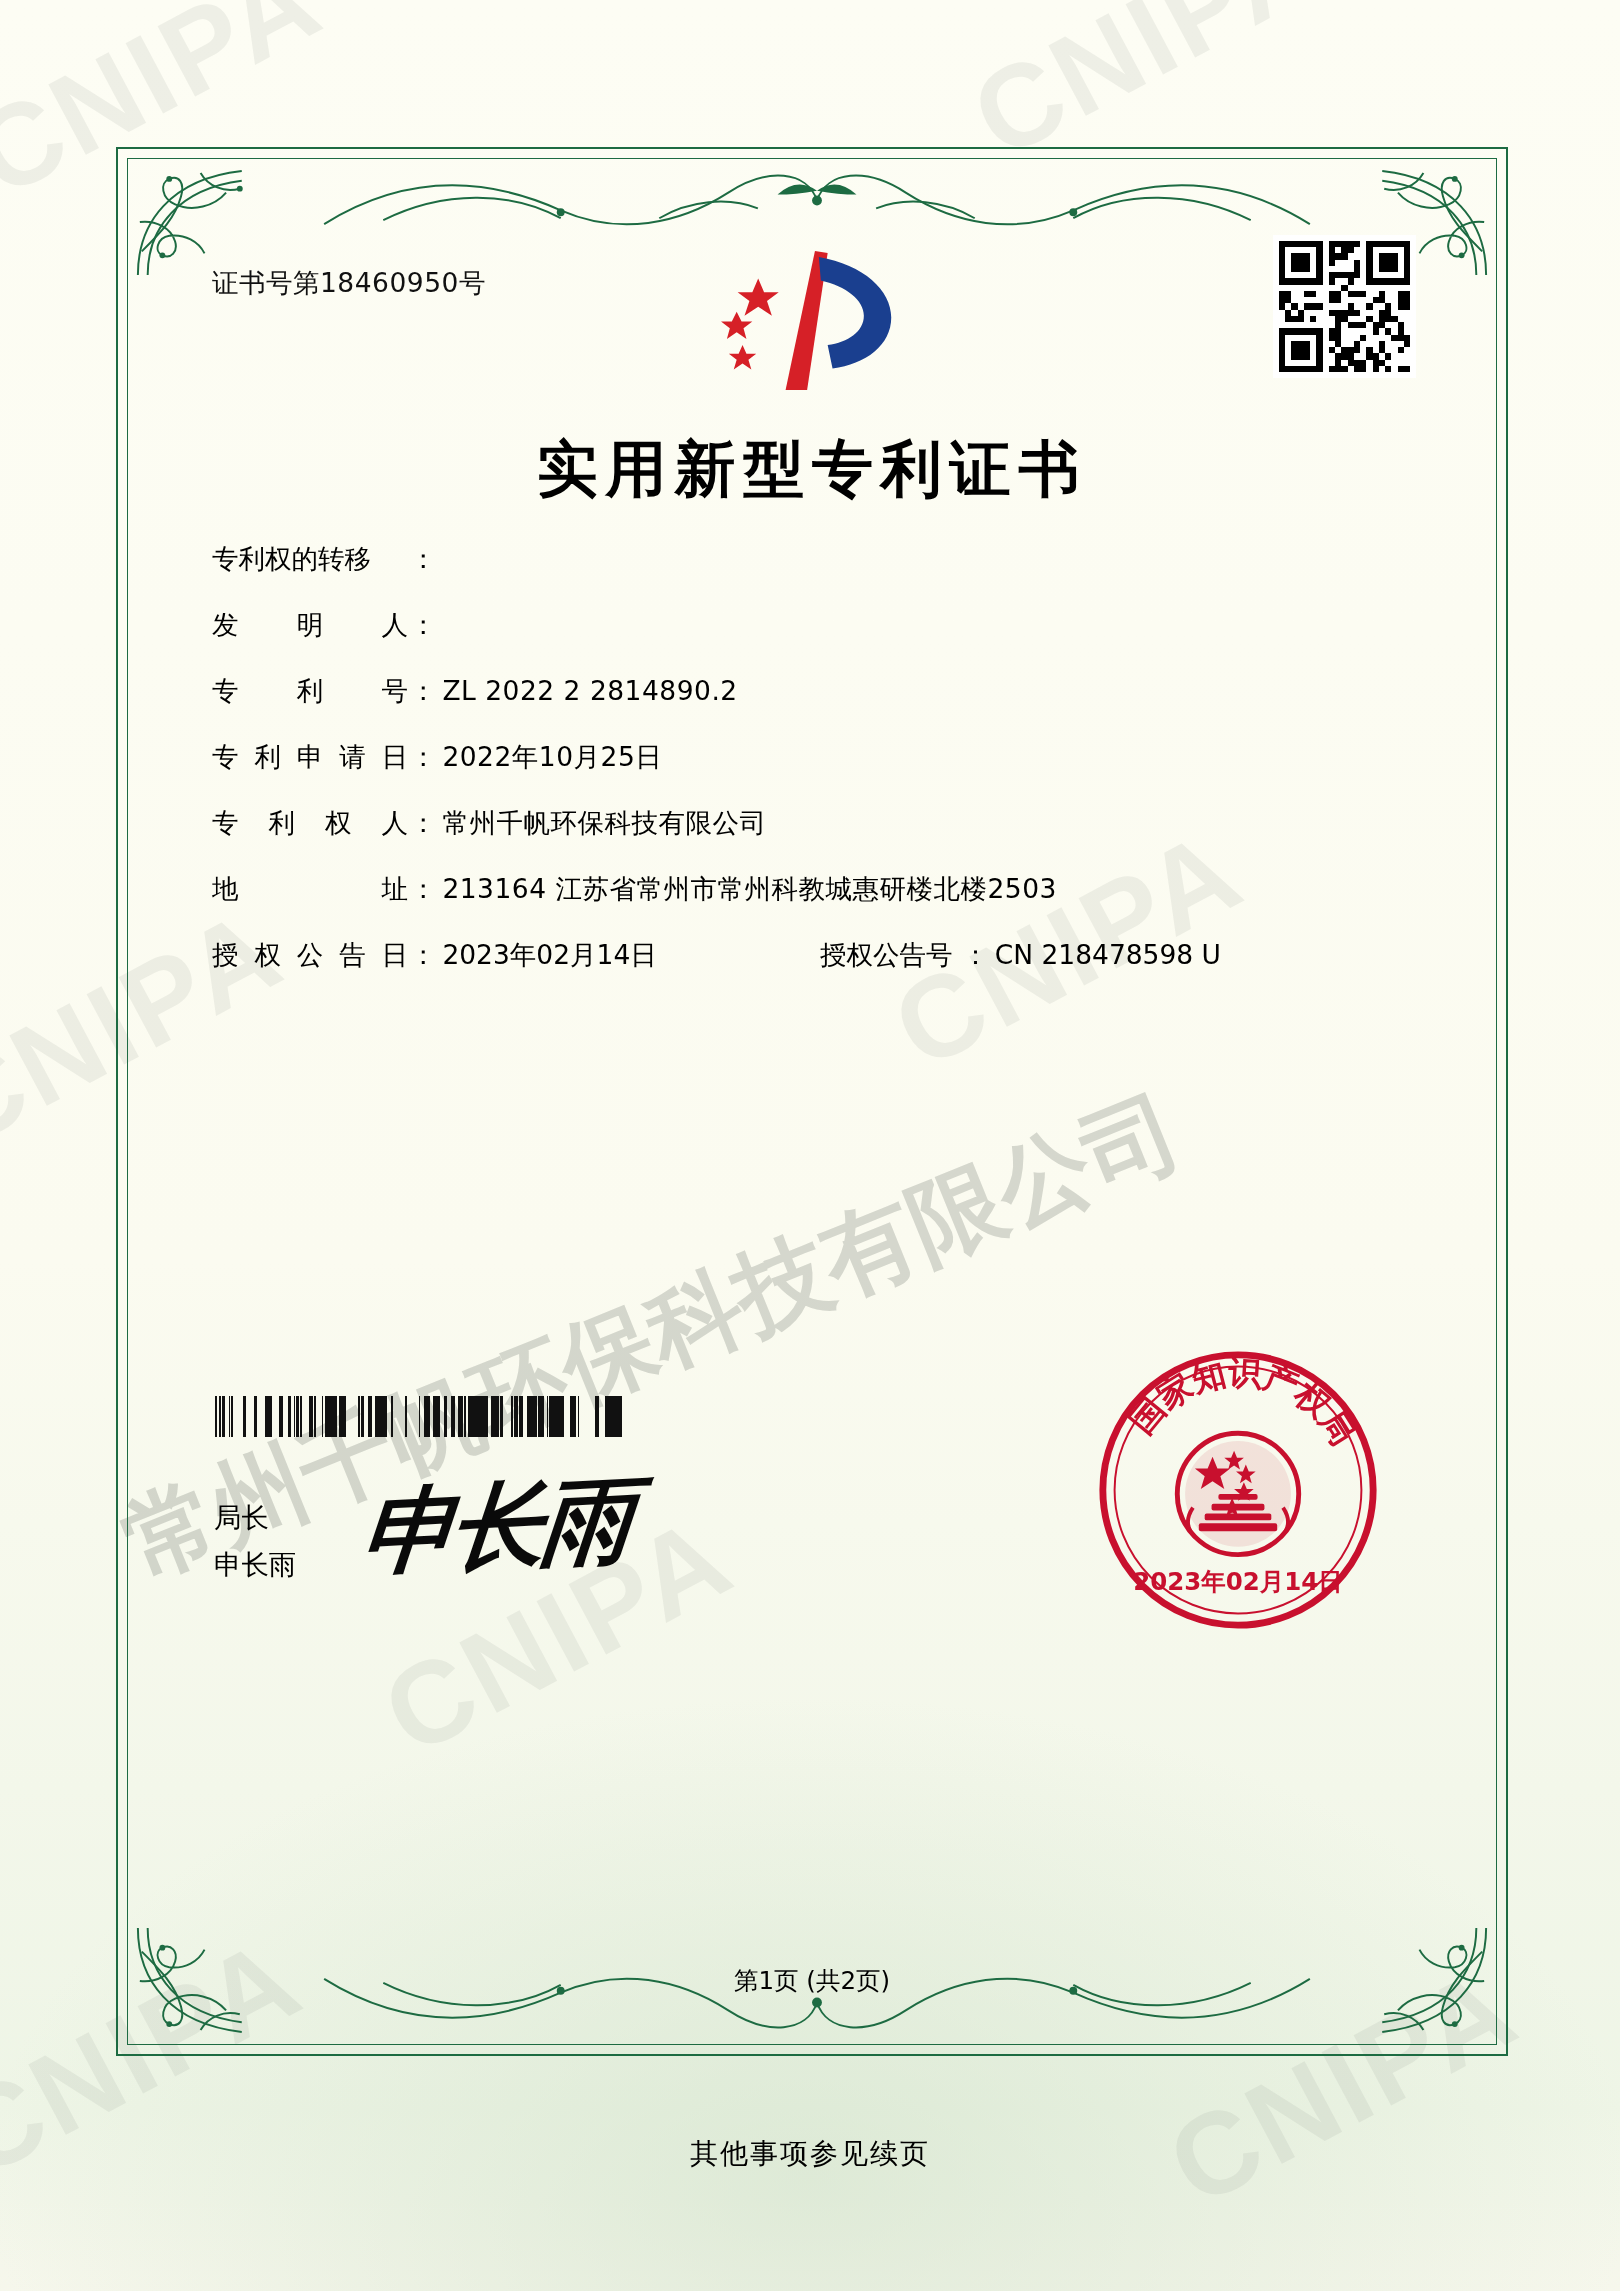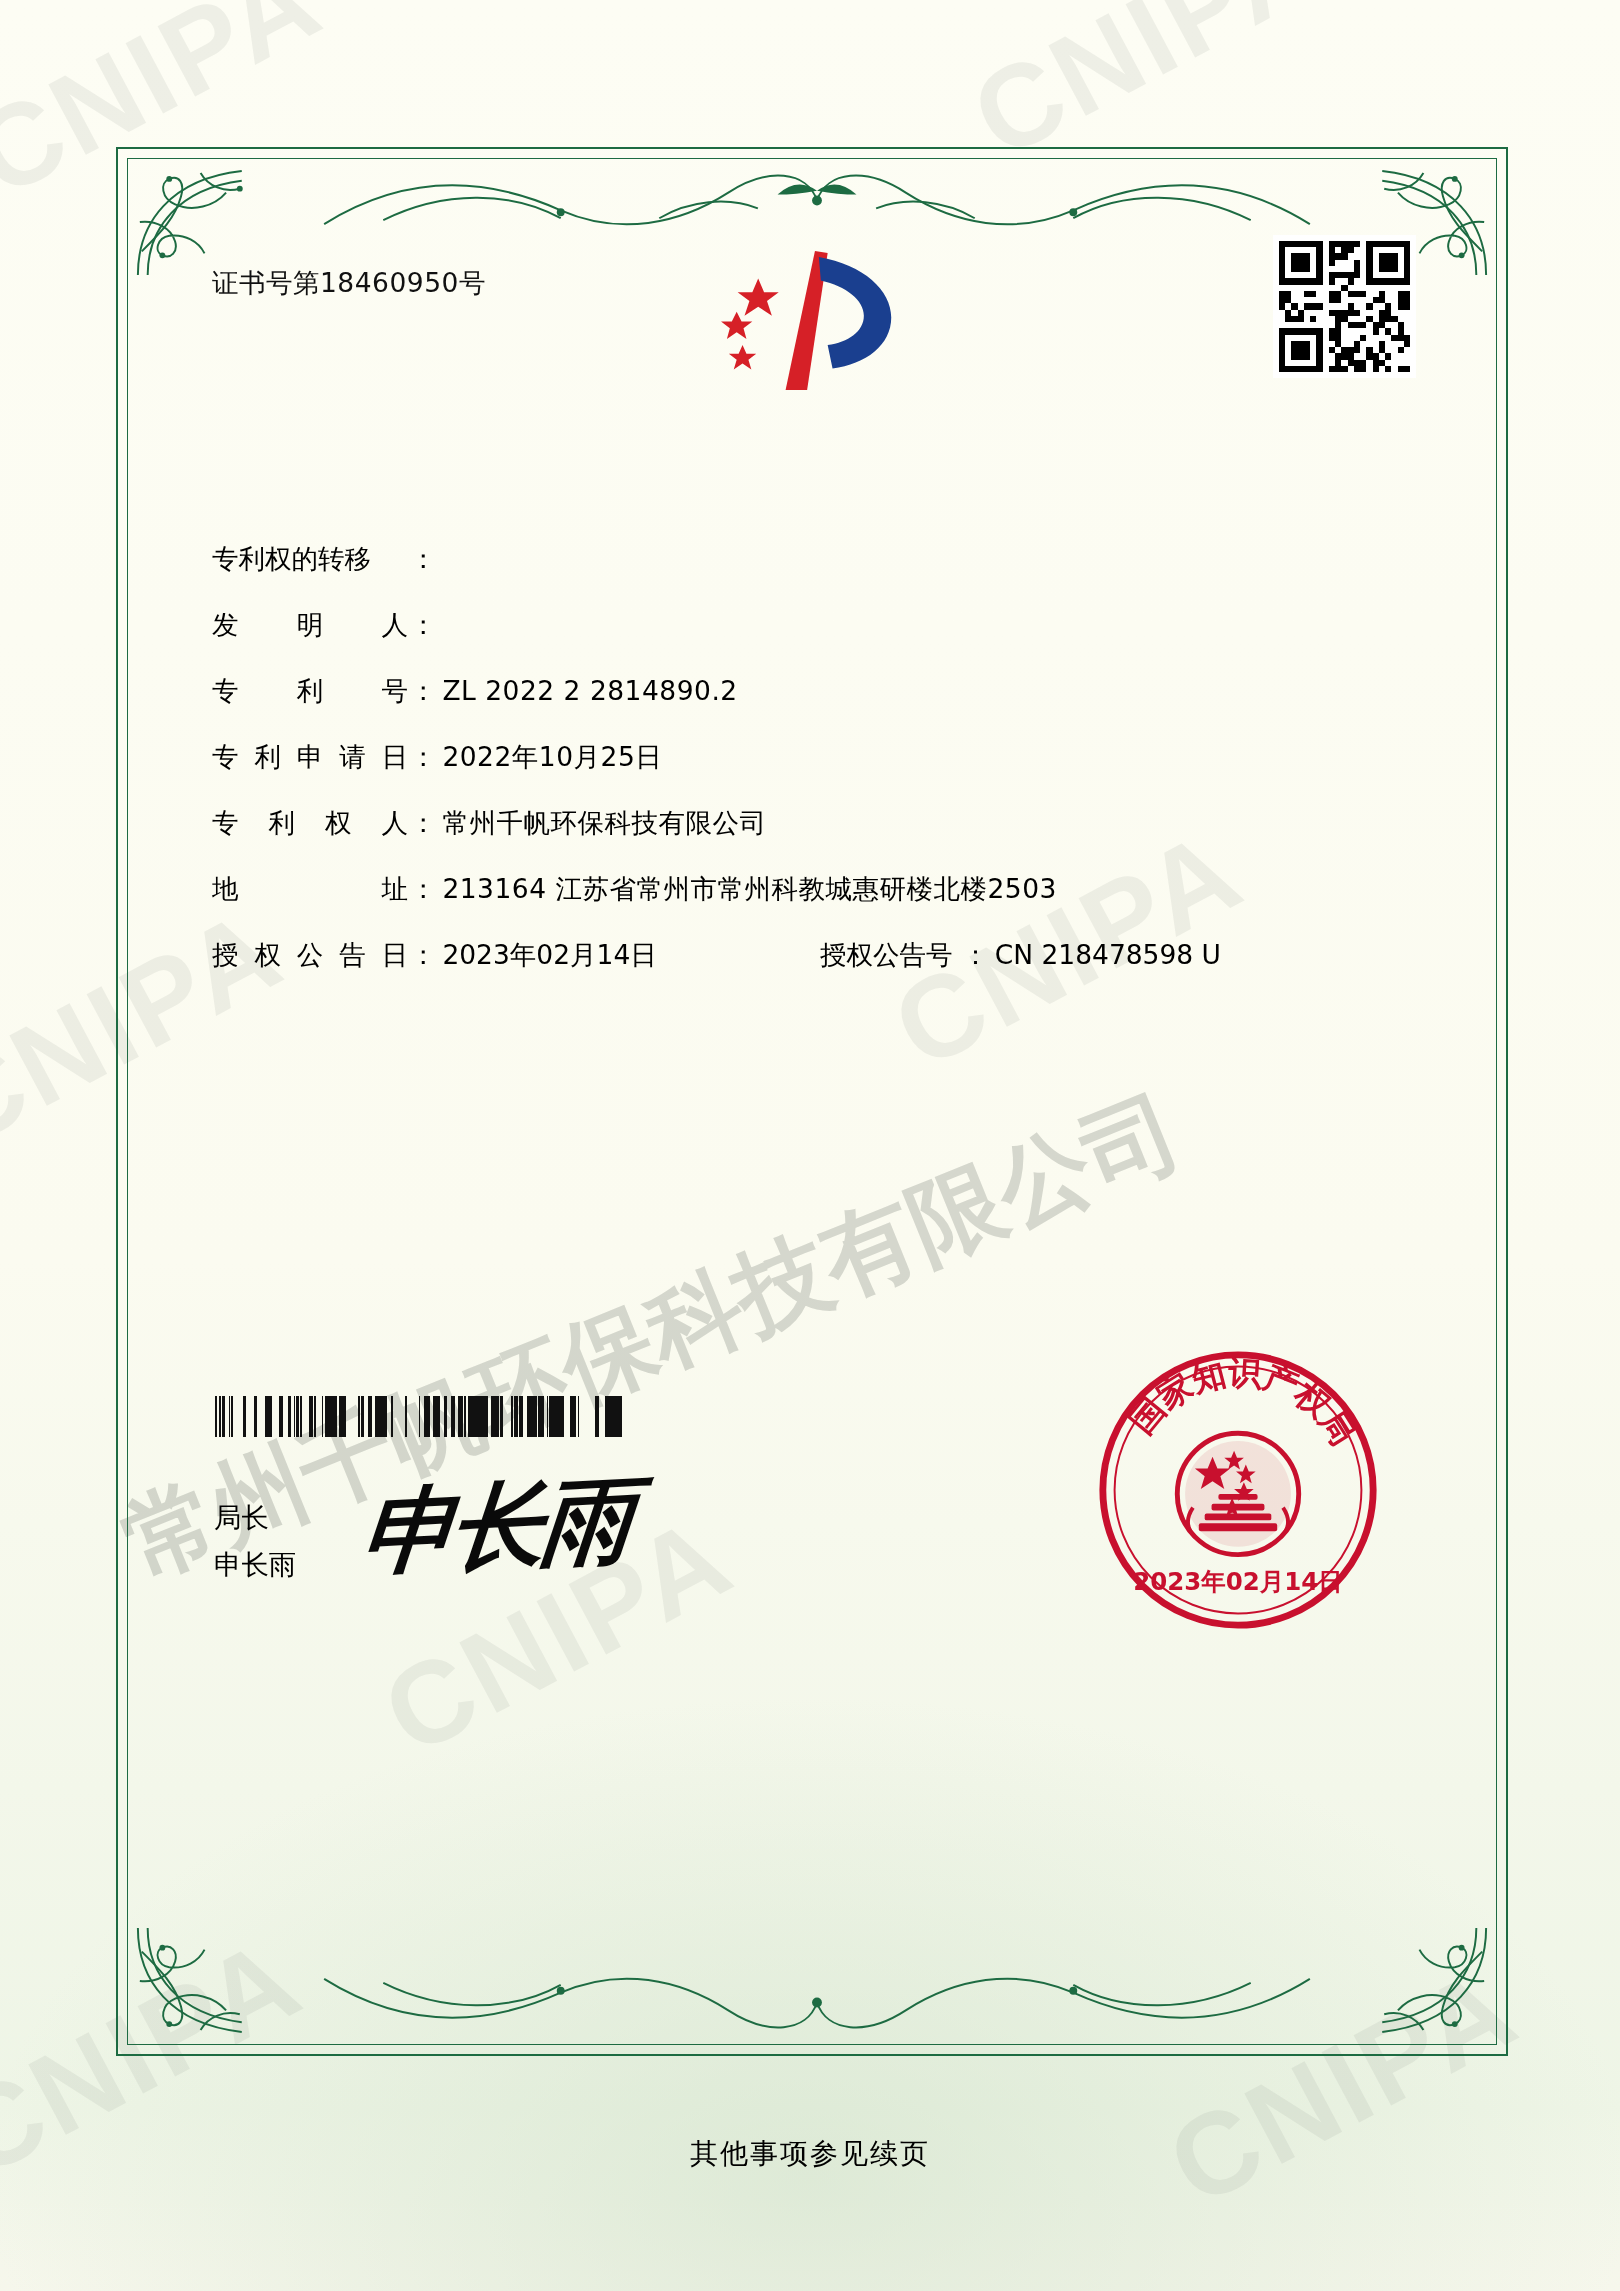--- a/index.html
+++ b/index.html
@@ -848,20 +848,21 @@
     <svg class="logo" viewBox="0 0 230 160">
       <g fill="#d62027">
         <polygon points="60,36 66,50 81,50 69,59 74,74 60,65 46,74 51,59 39,50 54,50"></polygon>
         <polygon points="38,70 43,80 54,80 45,87 48,98 38,91 28,98 31,87 22,80 33,80"></polygon>
         <polygon points="44,104 48,113 58,113 50,119 53,129 44,123 35,129 38,119 30,113 40,113"></polygon>
       </g>
       <polygon points="118,8 131,10 110,150 88,150" fill="#d62027"></polygon>
       <path d="M122,14 C168,22 196,48 196,76 C196,104 170,124 136,128 L131,104 C152,101 168,90 168,74 C168,58 150,44 124,38 Z" fill="#1a3f8f"></path>
     </svg>
 
+    <div class="title">实用新型专利证书</div>
 
     <div class="fields">
       <div class="field-row">
         <div class="field-label">
             <span>专利权的转移</span>
           </div>
         <div class="field-colon">：</div>
       </div>
 
       <div class="field-row">
@@ -1153,17 +1154,18 @@
           </g>
           <g fill="none" stroke="#c8102e" stroke-width="4">
             <path d="M-46,14 C-54,26 -52,36 -44,44"></path>
             <path d="M46,14 C54,26 52,36 44,44"></path>
           </g>
         </g>
         <text x="146" y="248" text-anchor="middle" font-family="DejaVu Sans, sans-serif" font-size="25" font-weight="700" fill="#c8102e">2023年02月14日</text>
       </svg>
     </div>
 
+    <div class="page-num">第1页 (共2页)</div>
   </div>
 </div>
 
 <div class="footer-note">其他事项参见续页</div>
 
 
 </body></html>

